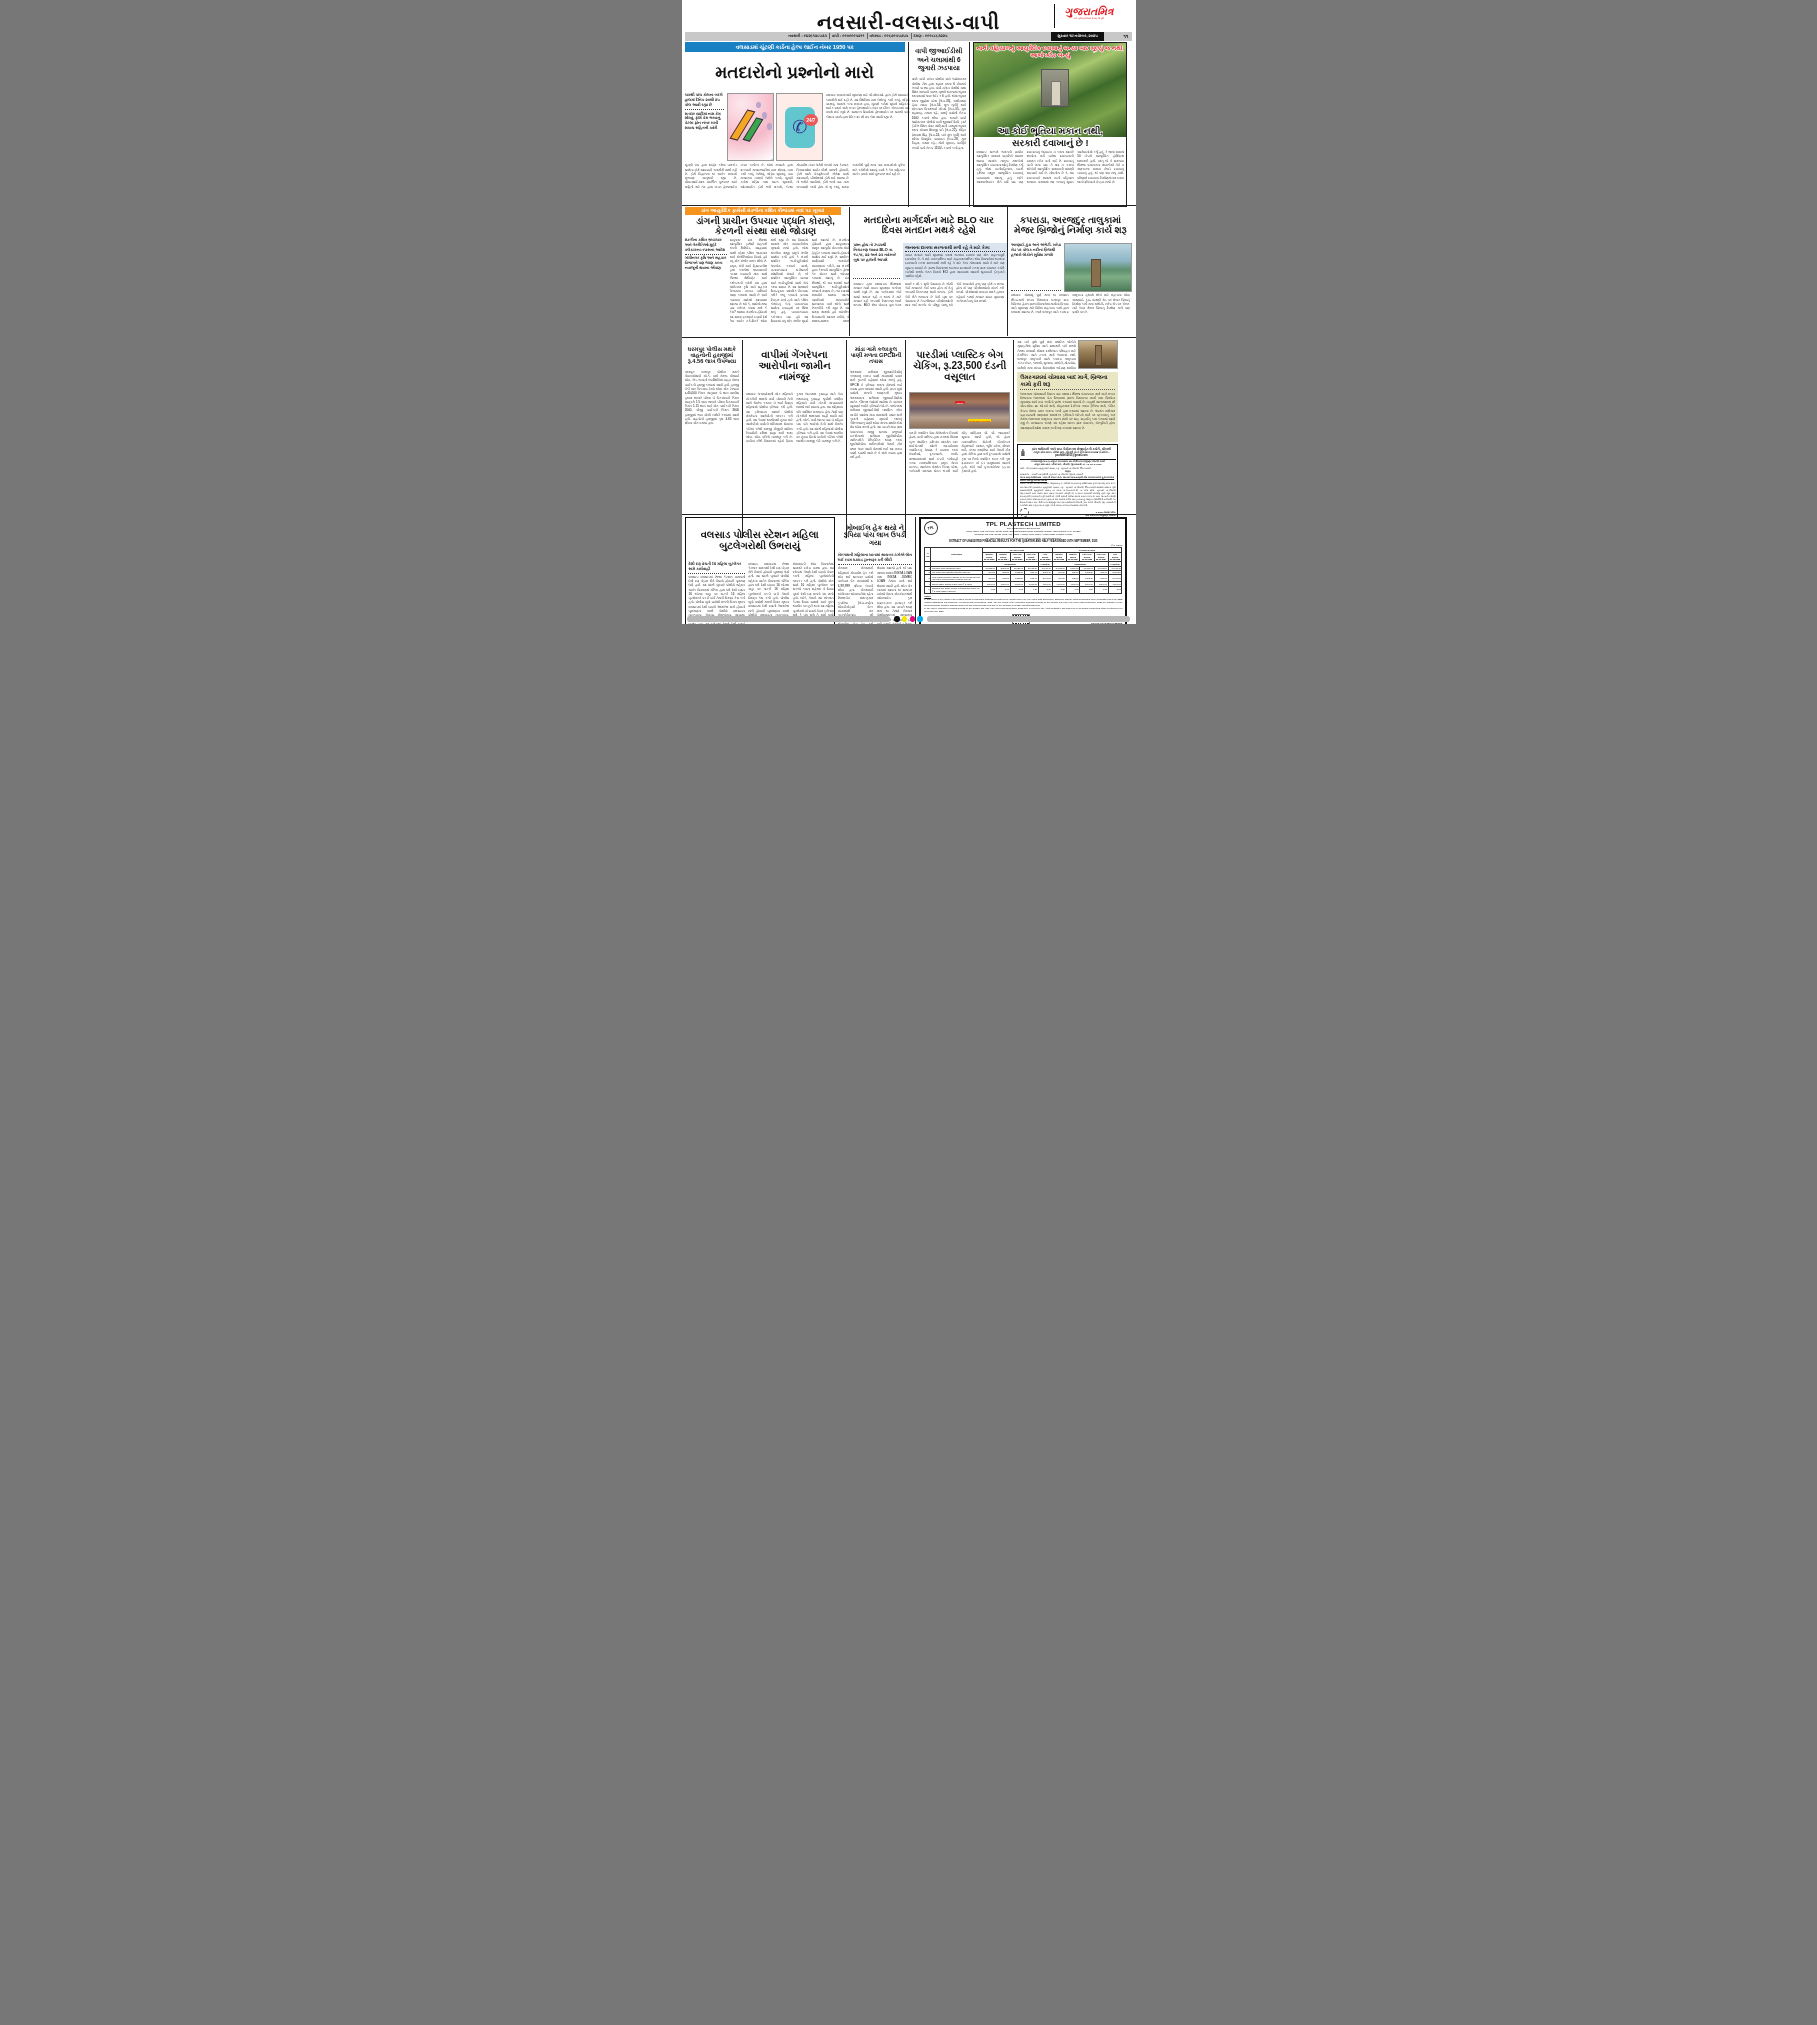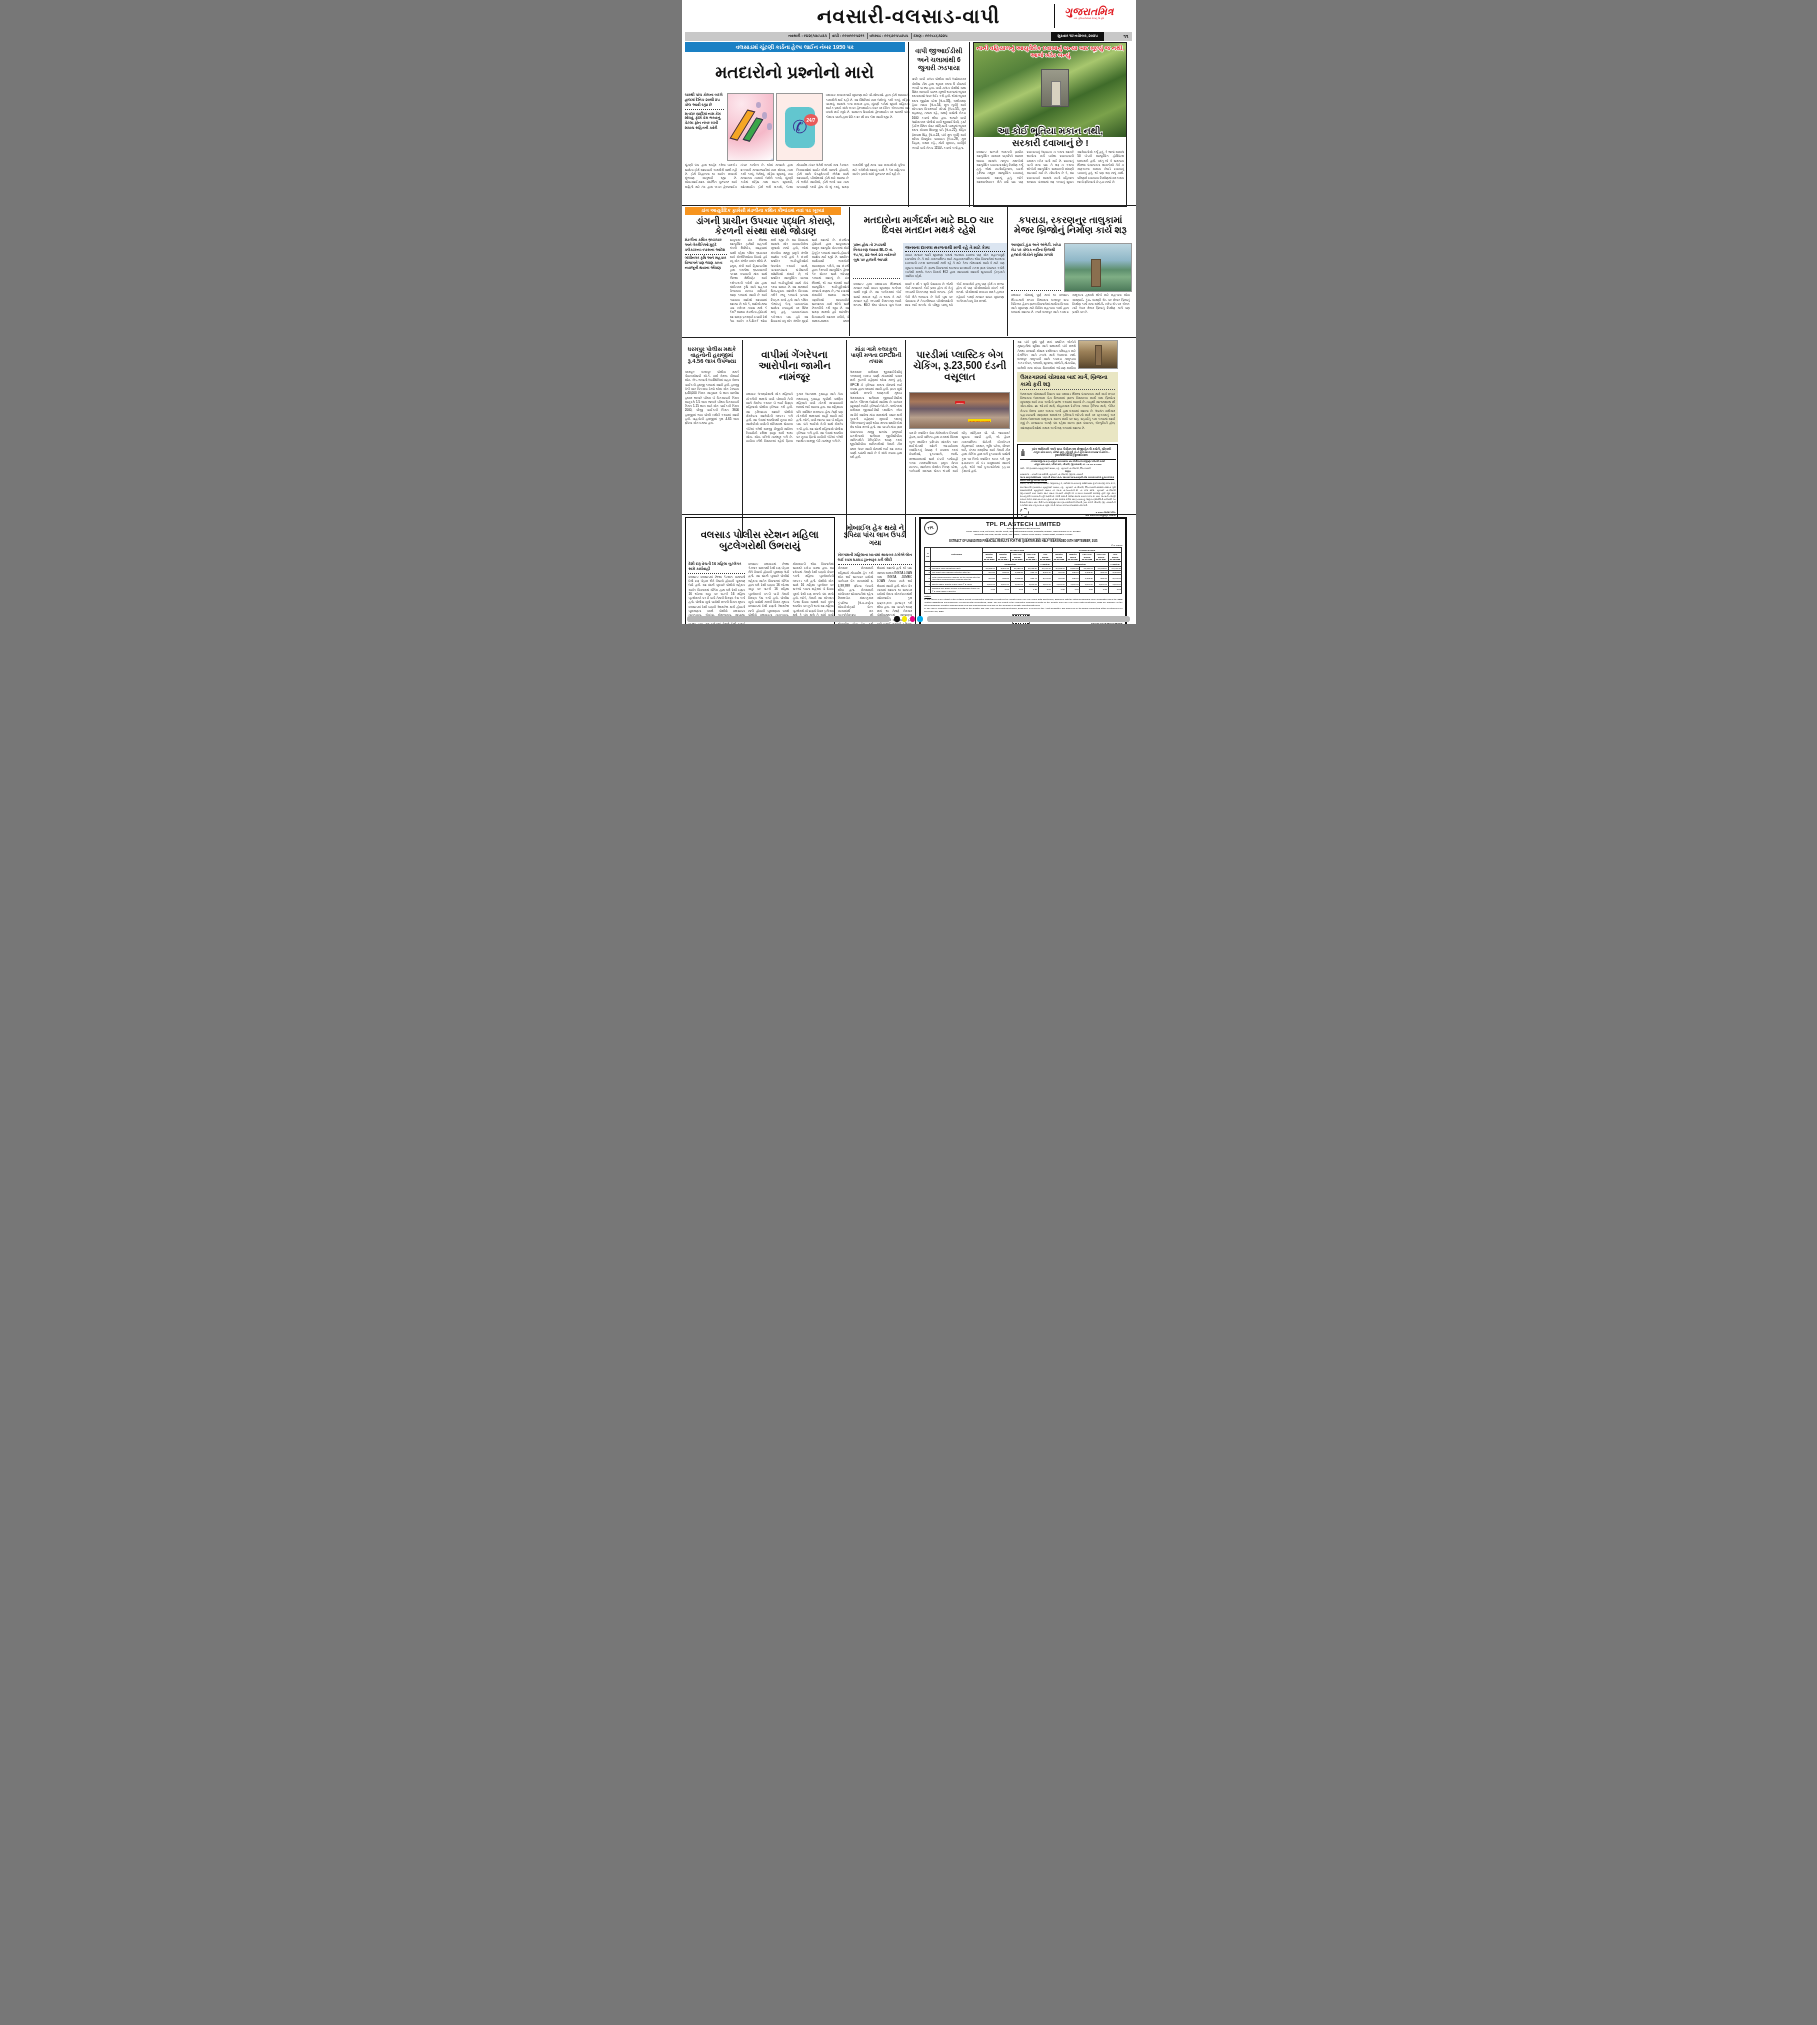--- a/index.html
+++ b/index.html
@@ -1,20 +1,20 @@
 <!DOCTYPE html>
 <html style="font-size:6.5px"><head>
 <meta charset="utf-8">
 <style>
   html,body{margin:0;padding:0;background:#777;}
   .page{width:454px;height:624px;background:#fff;margin:0 auto;position:relative;
         font-family:"Liberation Sans",sans-serif;color:#111;overflow:hidden;}
   [data-interactable]{box-sizing:border-box;}
   
-  .masthead{height:32px;display:flex;align-items:center;justify-content:center;position:relative;}
+  .masthead{height:32px;display:flex;align-items:flex-end;justify-content:center;position:relative;}
   .masthead .title{font-size:20px;font-weight:bold;letter-spacing:0.8px;line-height:1;}
   .mast-div{position:absolute;right:81px;top:4px;width:0.8px;height:23.5px;background:#111;}
   .brand{position:absolute;right:16px;top:5.7px;text-align:center;width:61px;}
   .brand .logo{color:#e01b22;font-size:10.5px;font-weight:bold;font-style:italic;line-height:1;}
   .brand .tag{color:#e01b22;font-size:2.4px;margin-top:1.2px;}
   
   .infobar{height:8.5px;margin:0 3.2px;background:#c8c8c8;display:flex;align-items:stretch;font-weight:bold;}
   .contacts{flex:1;display:flex;align-items:center;justify-content:center;gap:2.4px;font-size:3.8px;}
   .contacts .sep{width:0.4px;height:70%;background:#666;align-self:center;}
   .datechip{background:#101010;color:#fff;display:flex;align-items:center;padding:0 6.5px;font-size:3.8px;}
@@ -212,21 +212,21 @@
         <div class="note" data-interactable="false">પ્રશ્ન હોય તો ઝડપથી નિરાકરણ લાવવા BLO તા. ૧૫,૧૬, ૨૨ અને ૨૩ નવેમ્બરે બુથ પર હાજરી આપશે</div>
         <div class="infobox" data-interactable="false">
           <div class="t" data-interactable="false">જન્મના દાખલા સરળતાથી મળી રહે તે માટે કેમ્પ</div>
           <div class="body-sm" data-interactable="false">સઘન મતદાર યાદી સુધારણા ક્રમમાં જન્મના દાખલા પણ એક મહત્ત્વપૂર્ણ દસ્તાવેજ છે. તે માટે નગરપાલિકા અને મહાનગરપાલિકા જેવા વિસ્તારોમાં જન્મના દાખલાની નકલ સરળતાથી મળી રહે તે માટે કેમ્પ યોજવામાં આવે તે માટે પણ સૂચના અપાઈ છે. ગ્રામ્ય વિસ્તારમાં જન્મના દાખલાની નકલ ગ્રામ પંચાયત કચેરી ખાતેથી મળશે. ઉક્ત વિગતો ECI દ્વારા આપવામાં આવતી સુચનાની ફેરફારને આધિન રહેશે.</div>
         </div>
       </div>
       <div class="body-sm cols-3" style="margin-top:1.6px;height:48px;overflow:hidden" data-interactable="false">વલસાડ: હાલ વલસાડના જિલ્લામાં મતદાર યાદી સઘન સુધારણા કાર્યક્રમ ચાલી રહ્યો છે. આ કાર્યક્રમમાં કોઈ સાચો મતદાર રહી ન જાય તે માટે મતદાર રહી ઝડપથી નિરાકરણ લાવી શકાય. BLO રોજ પોતાના બુથ ઉપર સવારે ૯ થી ૧ સુધી બેસવાના છે. જેથી કોઈ મતદારને કોઈ પ્રશ્ન હોય તો તેનું ઝડપથી નિરાકરણ લાવી શકાય. ફોર્મ કેવી રીતે ભરવાના છે તેની બુથ પર બેસવાના છે તે દરમિયાન બીએલઓની મદદ લઈ શકશે. તો બીજી બાજુ જો કોઈ મતદારોને હજુ પણ ફોર્મ ન મળ્યા હોય તો પણ બીએલઓનો સંપર્ક કરી શકશે. બીએલઓ મતદાન મથકે હાજર રહેવાને કારણે મતદાર સઘન સુધારણા કાર્યક્રમને વધુ વેગ મળશે.</div>
     </article>
 
     <article data-interactable="false">
-      <h2 class="hl h-m" data-interactable="false">કપરાડા, રકરણનુર તાલુકામાં મેજર બ્રિજોનું નિર્માણ કાર્ય શરૂ</h2>
+      <h2 class="hl h-m" data-interactable="false">કપરાડા, અરજદુર તાલુકામાં મેજર બ્રિજોનું નિર્માણ કાર્ય શરૂ</h2>
       <div class="twocol" style="grid-template-columns:42% 58%;margin-top:1.6px">
         <div class="note" data-interactable="false">અરણાઈ-કુંડા અને અંભેટી- ખરેડા રોડ પર કોલક નદીના બ્રિજથી હજારો લોકોને સુવિધા મળશે</div>
         <div class="img img-bridge" data-interactable="false">
             <div class="pier"></div>
           </div>
       </div>
       <div class="body-sm cols-2" style="margin-top:1.6px;height:43px;overflow:hidden" data-interactable="false">વલસાડ: ચોમાસું પૂર્ણ થતાં જ વલસાડ જિ.પ.માર્ગ મકાન વિભાગના ધરમપુર સબ ડિવિઝન હેઠળ ગ્રામ્ય વિસ્તારોમાં માર્ગોના વિકાસ અને સુધારણા માટે વિવિધ મહત્વના કામો હાથ ધરવામાં આવ્યા છે. ત્યારે ધરમપુર અને કપરાડા તાલુકાના હજારો લોકો માટે મહત્વના એવા અરણાઈ- કુંડા- ધામણી રોડ પર મેજર બ્રિજનું નિર્માણ કાર્ય તથા અંભેટી- ખરેડા રોડ પર કોલક નદી ઉપર મેજર બ્રિજનું નિર્માણ કાર્ય પણ પ્રગતિ પર છે.</div>
     </article>
   </section>
 

